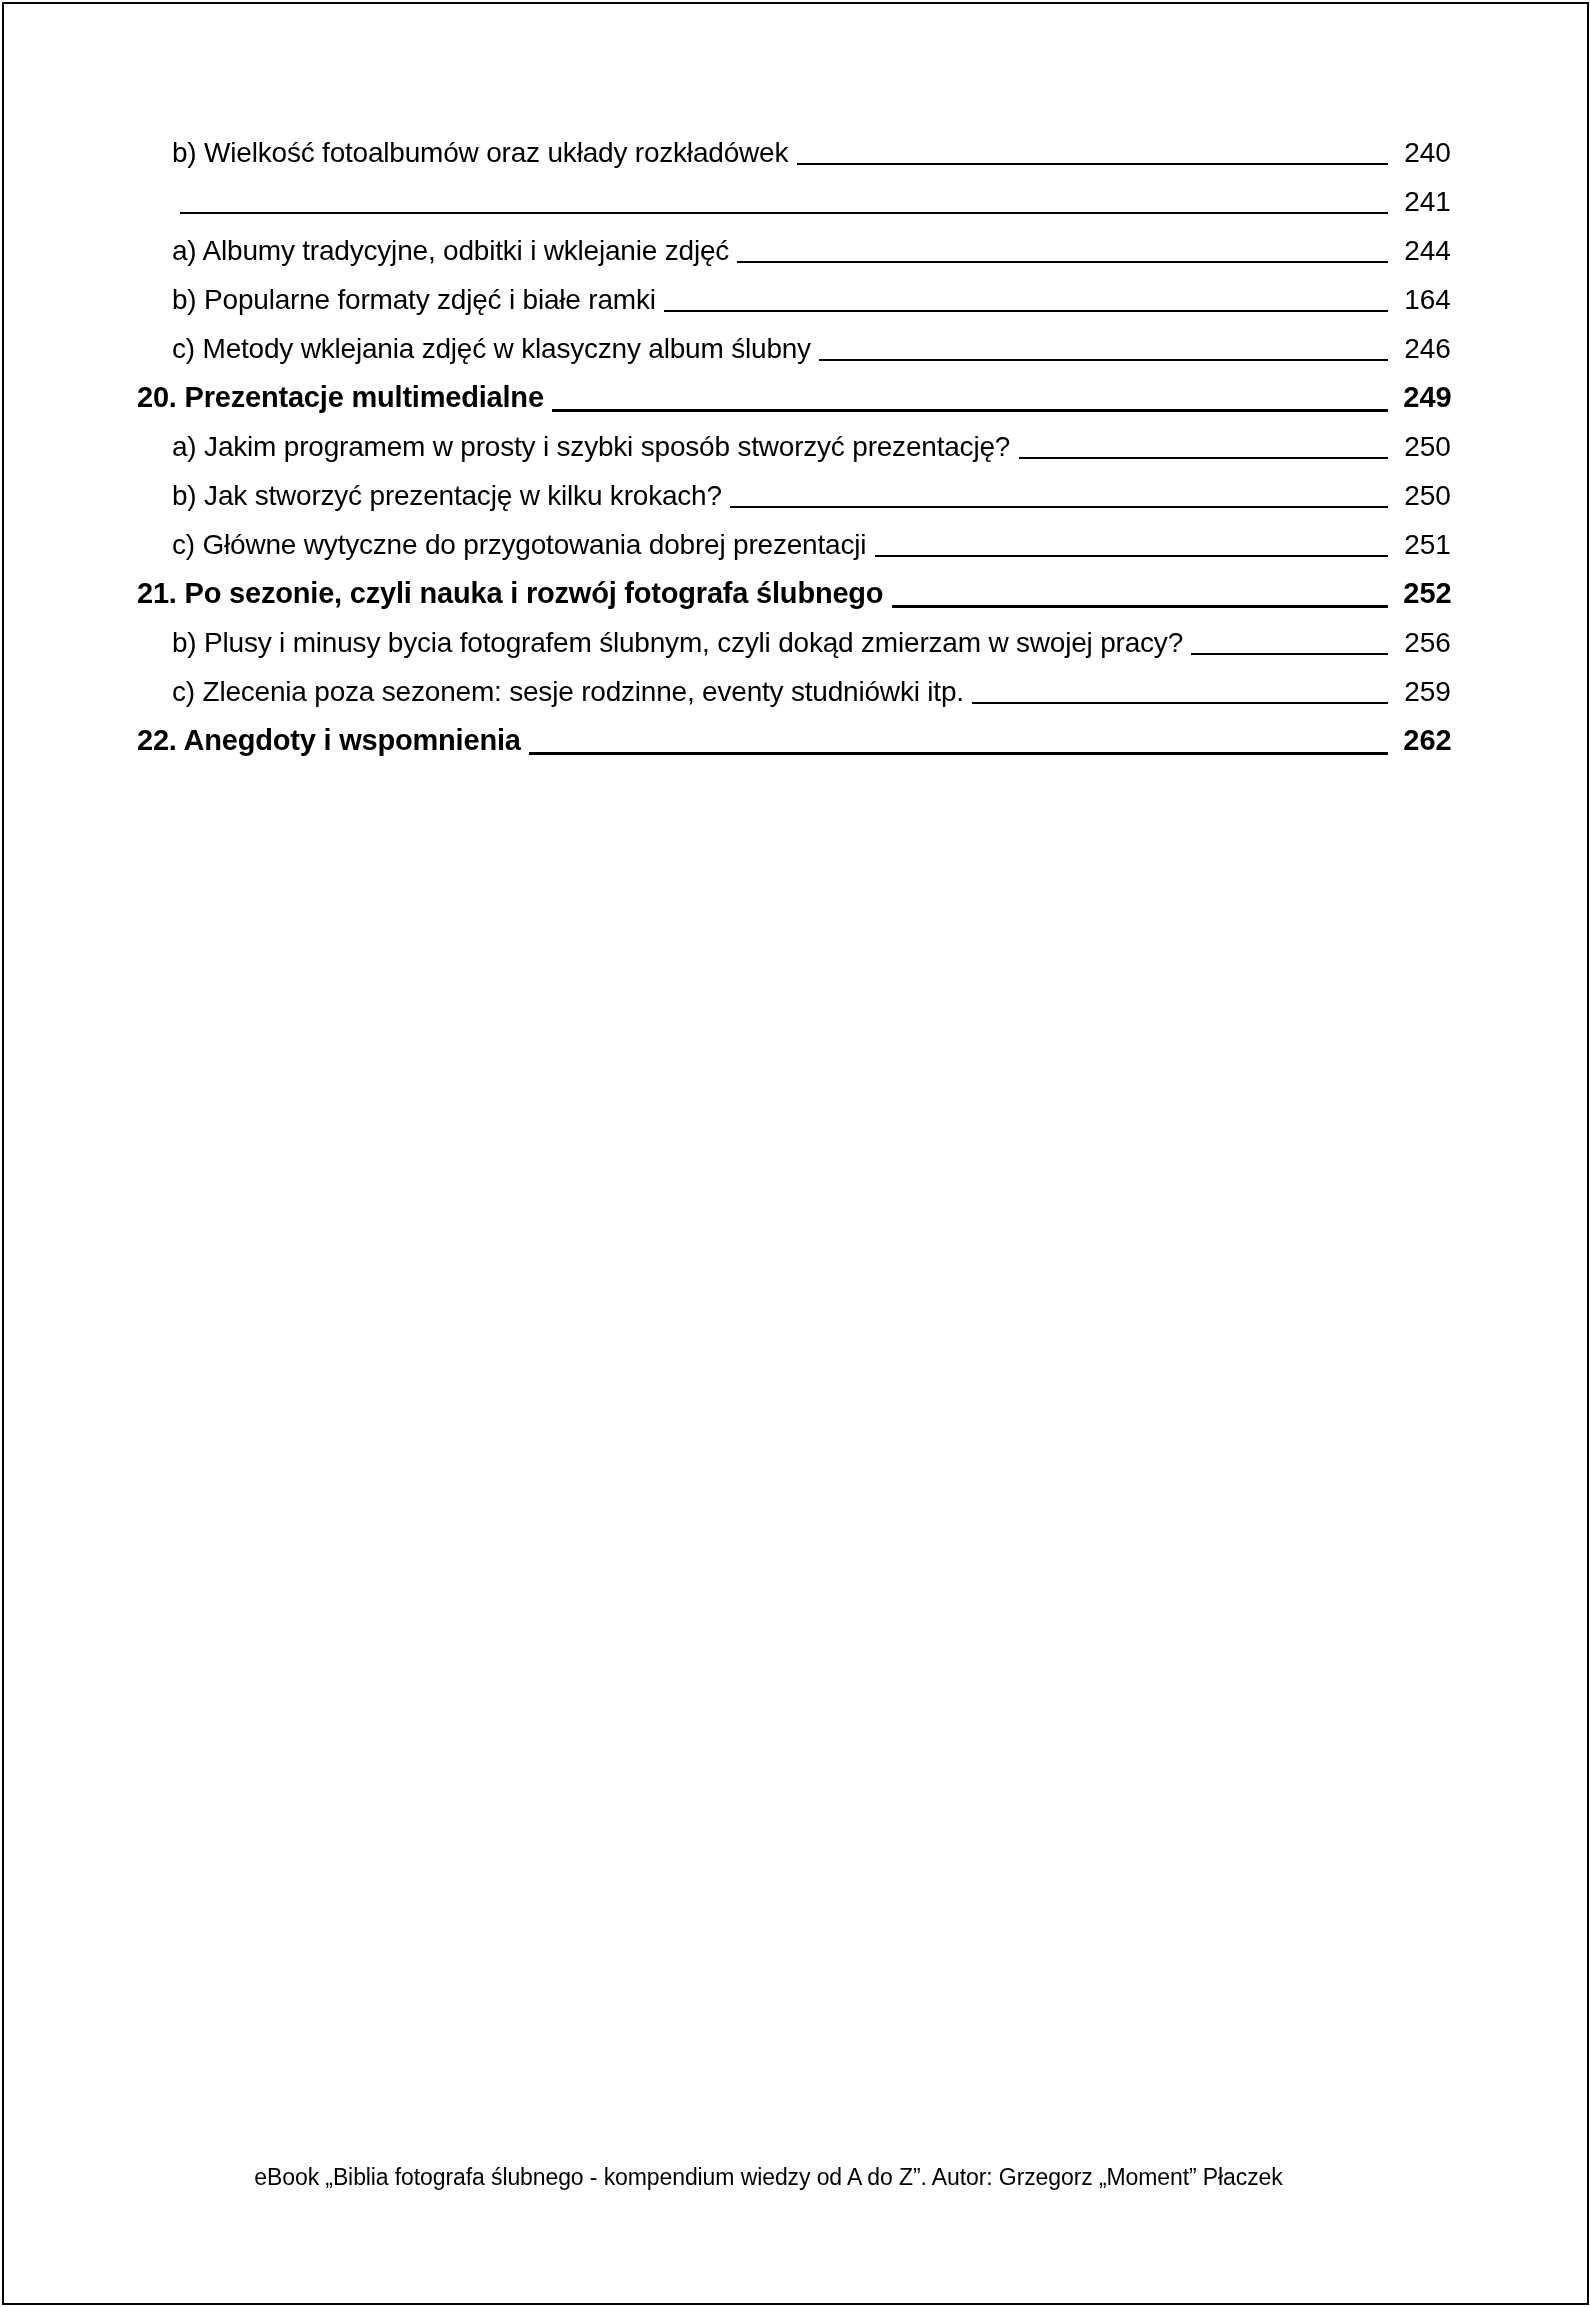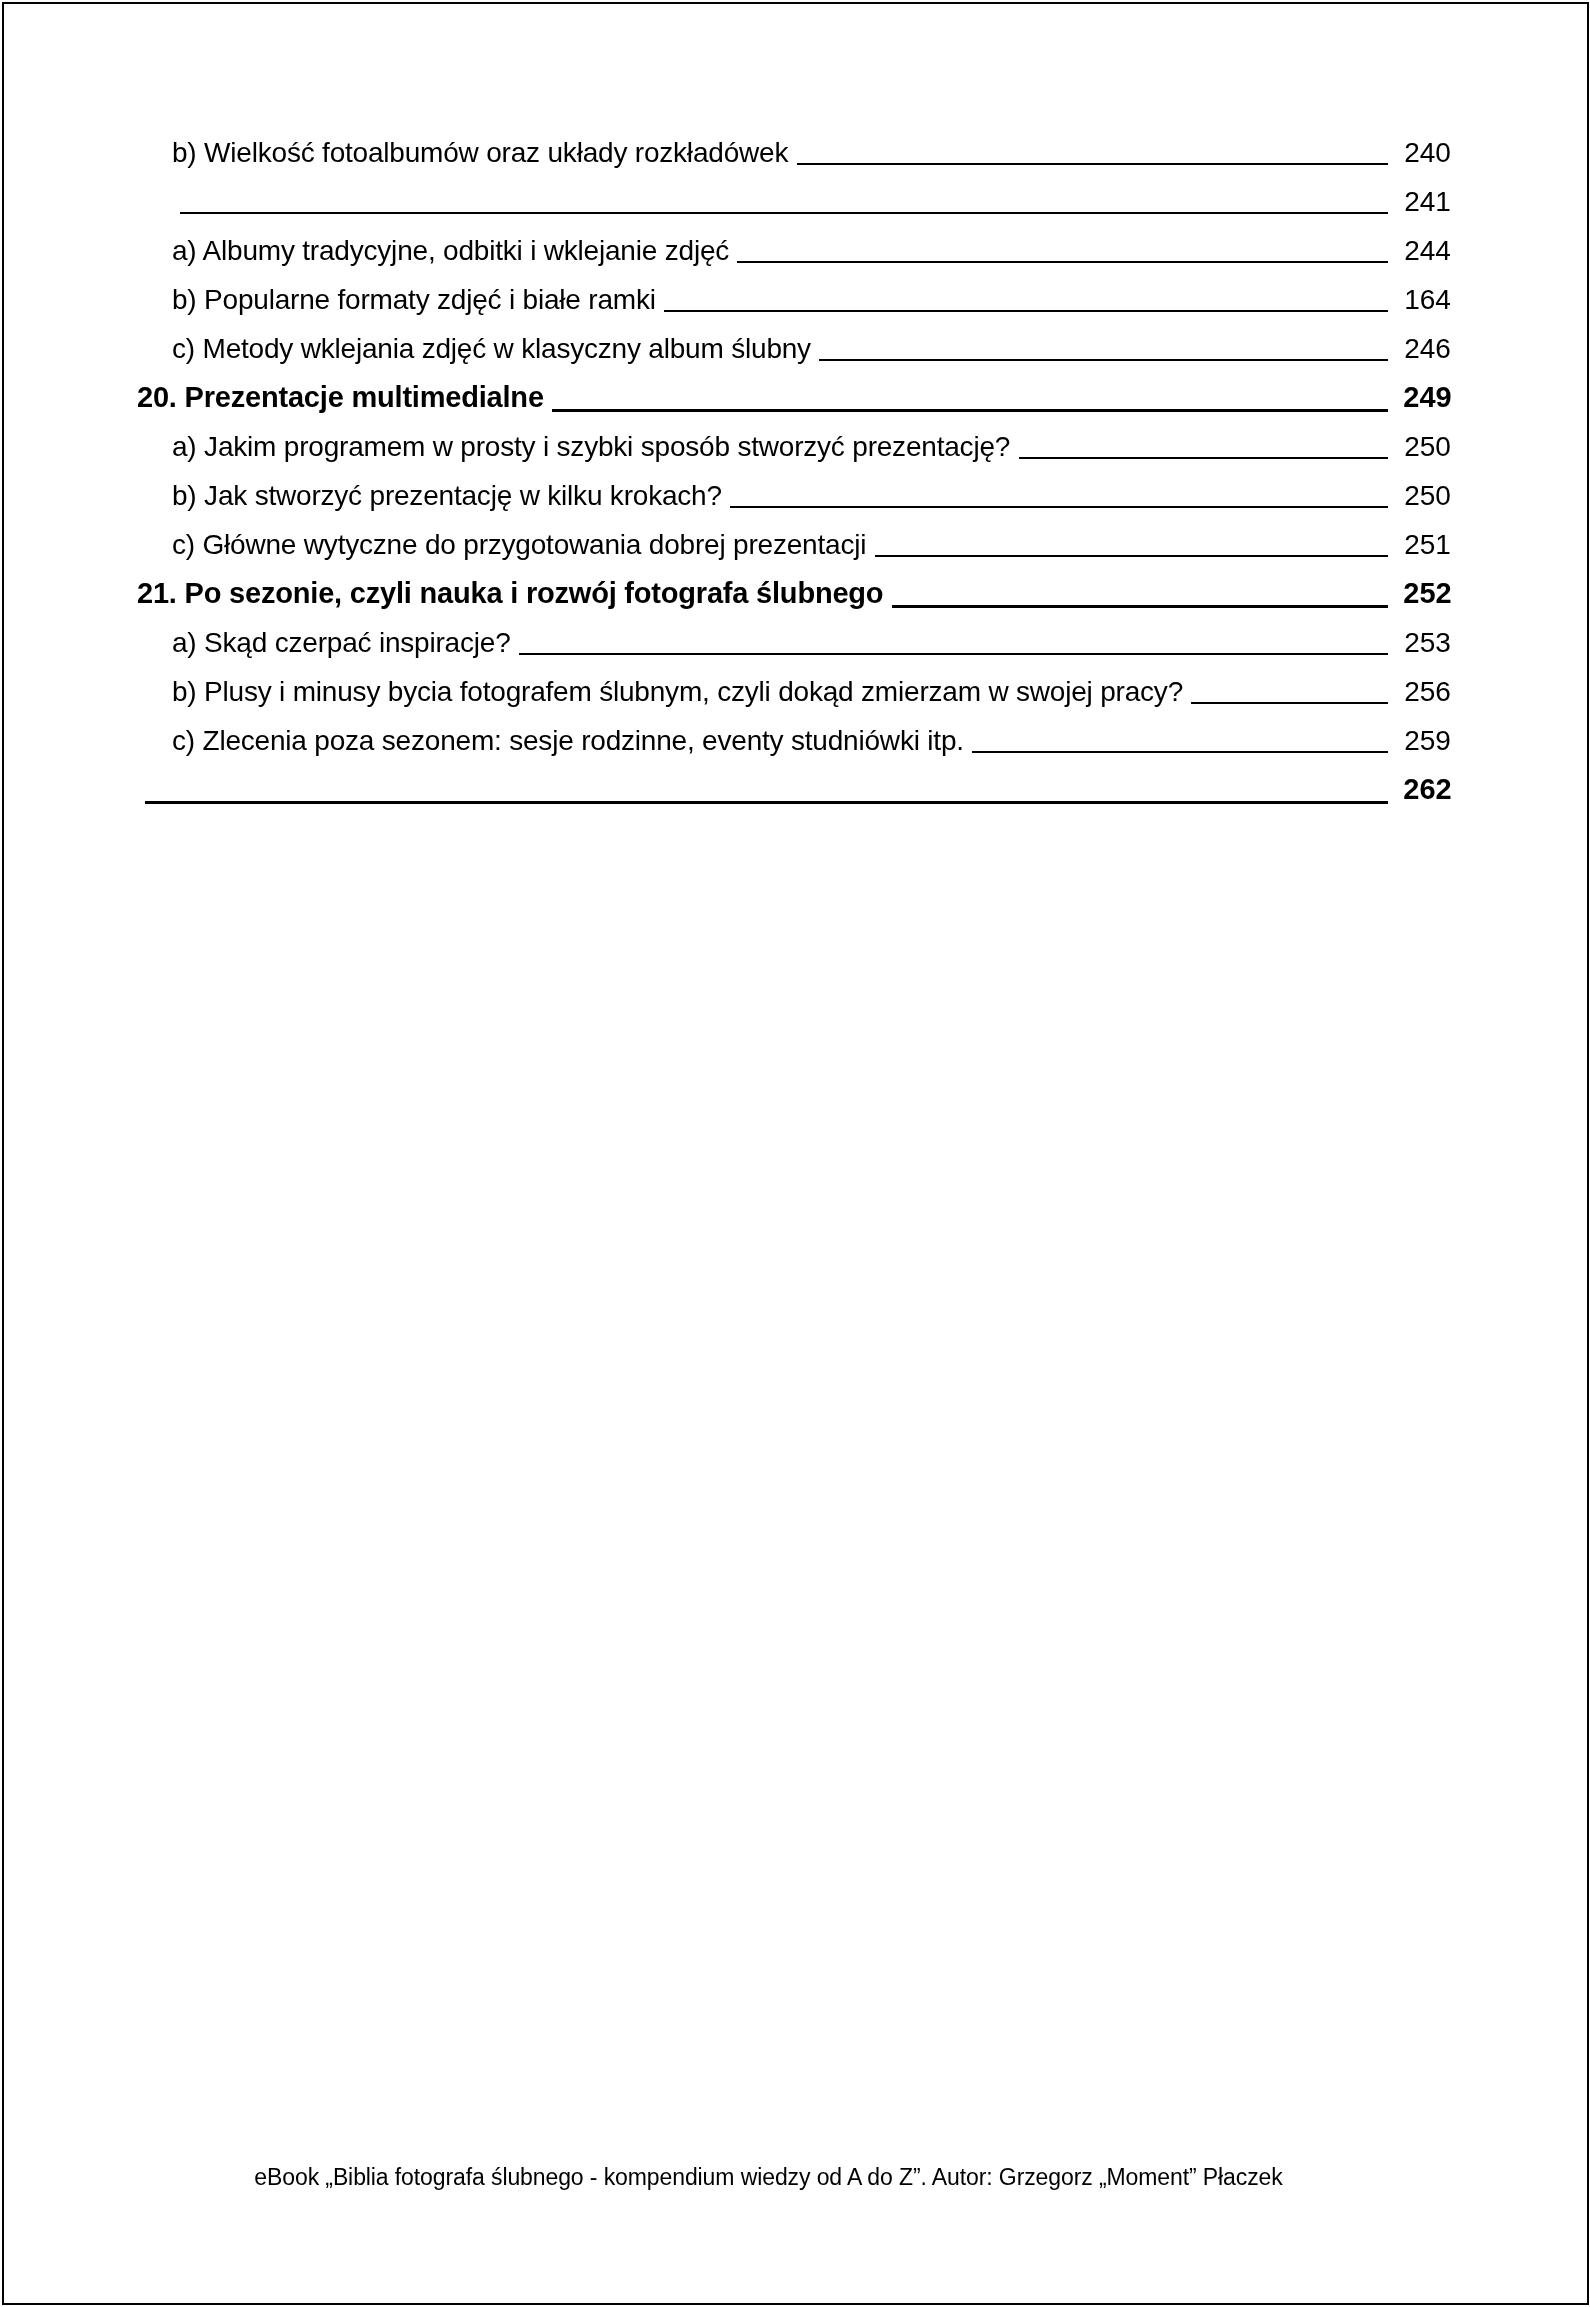--- a/index.html
+++ b/index.html
@@ -138,38 +138,34 @@
     <span class="toc-leader"></span>
     <span class="toc-pagenum">251</span>
   </div>
 
   <div class="toc-row chapter">
     <span class="toc-label">21. Po sezonie, czyli nauka i rozwój fotografa ślubnego</span>
     <span class="toc-leader"></span>
     <span class="toc-pagenum">252</span>
   </div>
 
-  <div class="toc-row sub">
-    <span class="toc-label">a) Skąd czerpać inspiracje?</span>
-    <span class="toc-leader"></span>
-    <span class="toc-pagenum">253</span>
-  </div>
 
   <div class="toc-row sub">
     <span class="toc-label">b) Plusy i minusy bycia fotografem ślubnym, czyli dokąd zmierzam w swojej pracy?</span>
     <span class="toc-leader"></span>
     <span class="toc-pagenum">256</span>
   </div>
 
   <div class="toc-row sub">
     <span class="toc-label">c) Zlecenia poza sezonem: sesje rodzinne, eventy studniówki itp.</span>
     <span class="toc-leader"></span>
     <span class="toc-pagenum">259</span>
   </div>
 
   <div class="toc-row chapter">
+    <span class="toc-label">22. Anegdoty i wspomnienia</span>
     <span class="toc-leader"></span>
     <span class="toc-pagenum">262</span>
   </div>
 </div>
 
 <div class="footer-credit">eBook „Biblia fotografa ślubnego - kompendium wiedzy od A do Z”. Autor: Grzegorz „Moment” Płaczek</div>
 
 
 </body></html>

